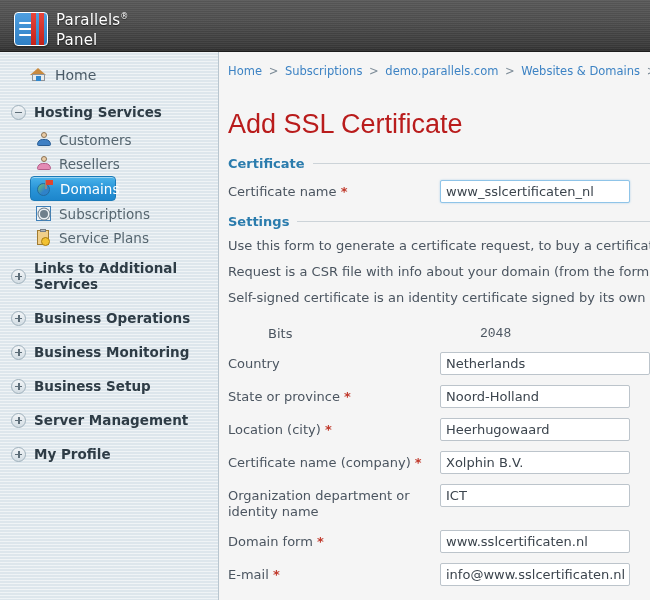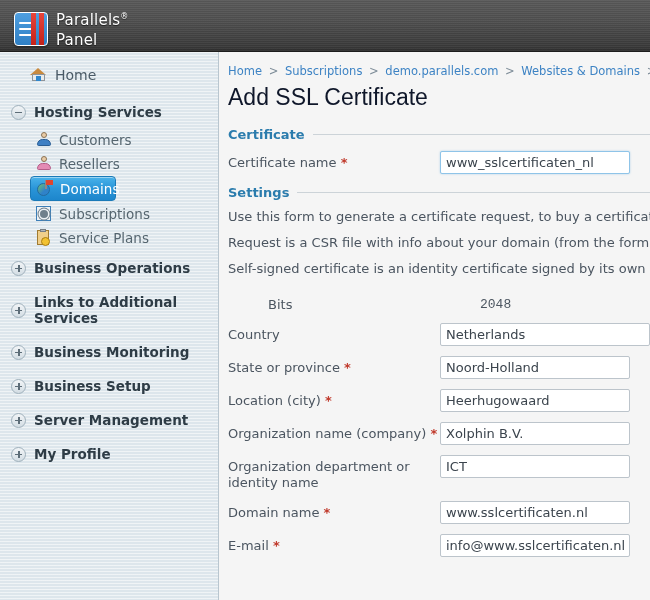--- a/index.html
+++ b/index.html
@@ -200,23 +200,24 @@
     overflow: hidden;
   }
   .breadcrumb {
     padding: 12px 0 0 8px;
     font-size: 11.5px; color: #3d83c4;
     white-space: nowrap;
   }
   .breadcrumb .sep { color: #7d8c98; margin: 0 3px; }
   .page-title {
     padding: 6px 0 10px 8px;
-    font-size: 23px; color: #0f172a;
+    font-size: 27px; color: #b91c1c;
     font-family: "Liberation Sans", sans-serif;
     white-space: nowrap;
+    margin-top: 25px;
   }
 
   .section-head {
     display: flex; align-items: center; gap: 8px;
     padding: 6px 0 4px 8px;
     justify-content: center;
   }
   .section-head .t {
     font-size: 13px; font-weight: bold; color: #2b7cad;
     white-space: nowrap;
@@ -337,27 +338,27 @@
           <span class="clip"></span>
           <span class="coin"></span>
       </span>
       <span class="label">Service Plans</span>
     </div>
   </div>
 
   <div class="nav-group">
     <div class="group-head">
       <span class="toggle-ic plus"></span>
+      <span class="label">Links to Additional Services</span>
+    </div>
+  </div>
+  <div class="nav-group">
+    <div class="group-head">
+      <span class="toggle-ic plus"></span>
       <span class="label">Business Operations</span>
-    </div>
-  </div>
-  <div class="nav-group">
-    <div class="group-head">
-      <span class="toggle-ic plus"></span>
-      <span class="label">Links to Additional Services</span>
     </div>
   </div>
   <div class="nav-group">
     <div class="group-head">
       <span class="toggle-ic plus"></span>
       <span class="label">Business Monitoring</span>
     </div>
   </div>
   <div class="nav-group">
     <div class="group-head">
@@ -442,36 +443,36 @@
   <div class="form-row">
     <div class="lbl">
       <span>Location (city)</span>
       <span class="req">*</span>
     </div>
     <input class="txt w-std" type="text" value="Heerhugowaard" style="">
   </div>
 
   <div class="form-row">
     <div class="lbl">
-      <span>Organization name (company)</span>
+      <span>Certificate name (company)</span>
       <span class="req">*</span>
     </div>
     <input class="txt w-std" type="text" value="Xolphin B.V." style="">
   </div>
 
   <div class="form-row">
     <div class="lbl" style="white-space:normal;">
       <span>Organization department or identity name</span>
     </div>
     <input class="txt w-std" type="text" value="ICT" style="">
   </div>
 
   <div class="form-row">
     <div class="lbl">
-      <span>Domain name</span>
+      <span>Domain form</span>
       <span class="req">*</span>
     </div>
     <input class="txt w-std" type="text" value="www.sslcertificaten.nl" style="">
   </div>
 
   <div class="form-row">
     <div class="lbl">
       <span>E-mail</span>
       <span class="req">*</span>
     </div>

